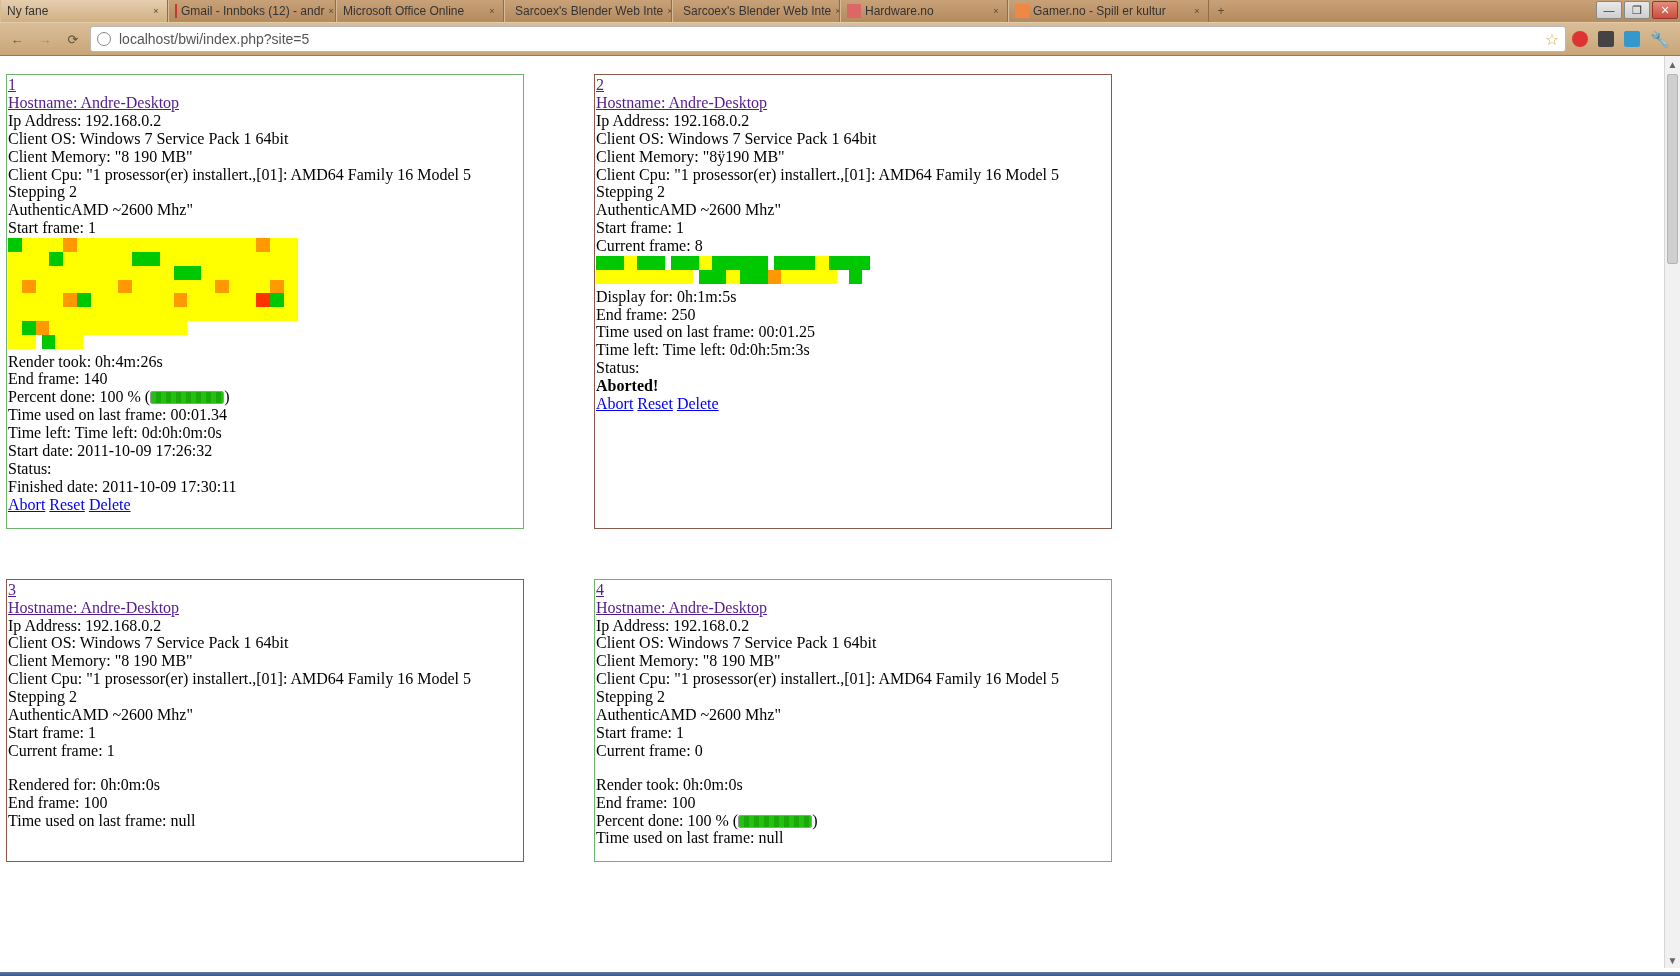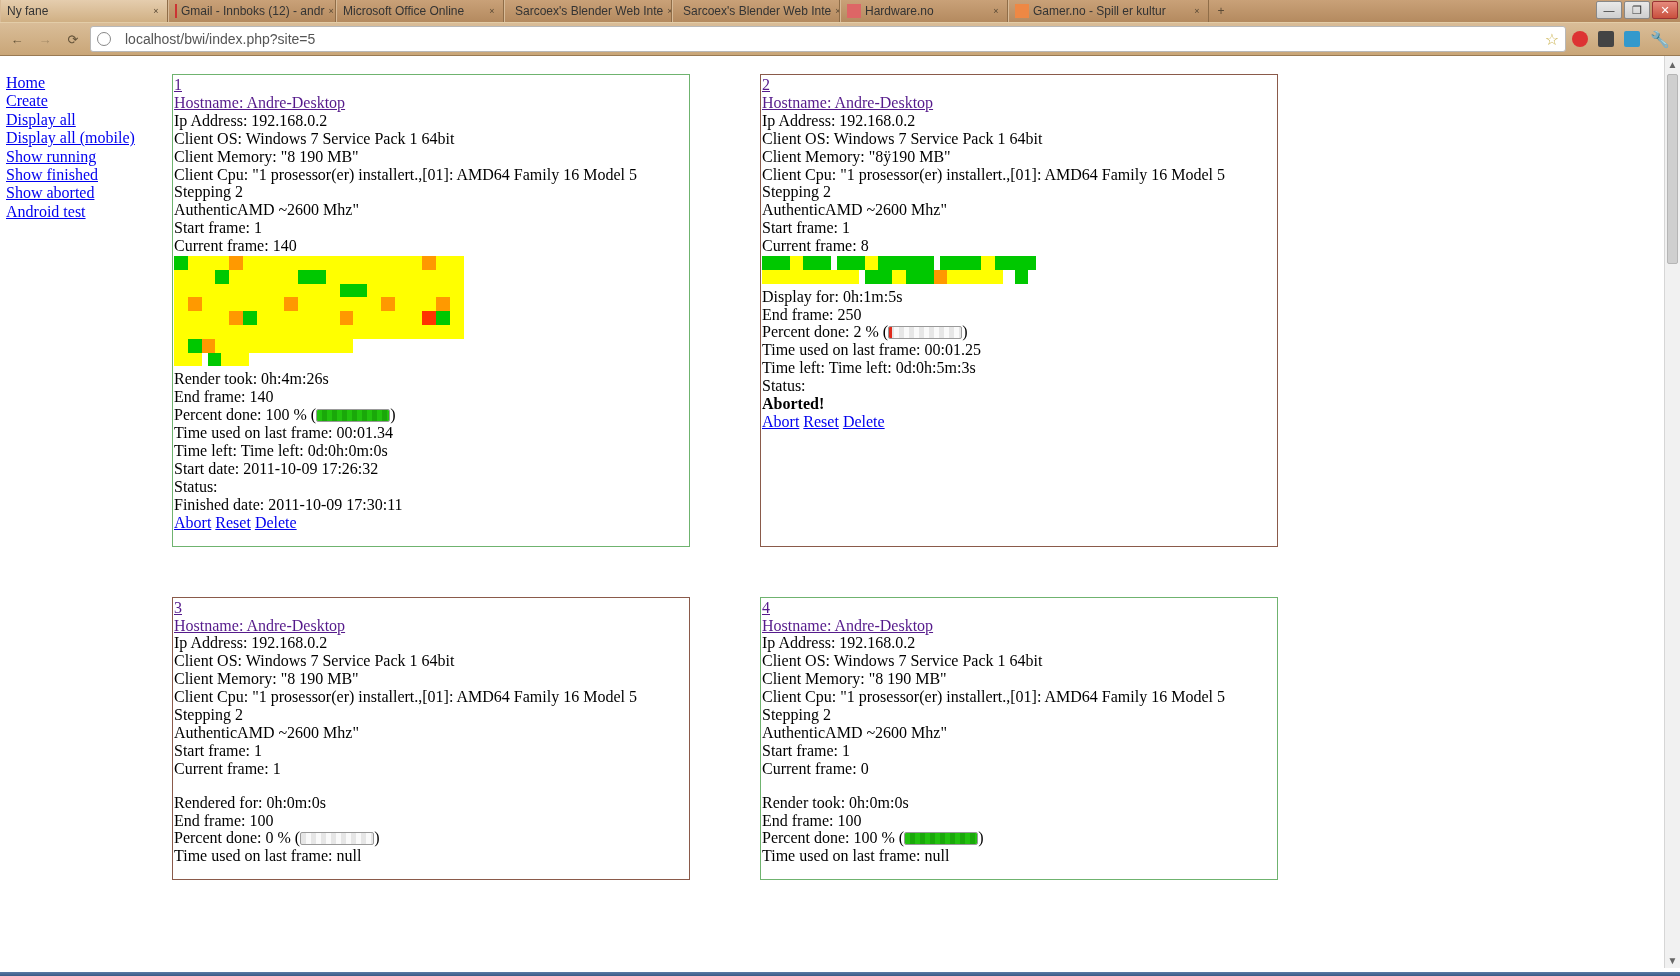--- a/index.html
+++ b/index.html
@@ -50,21 +50,21 @@
     border-bottom: 1px solid #997a53;
     display:flex; align-items:center; gap:6px; padding:0 6px;
     font-family: Arial, sans-serif; font-size:13px;
   }
   .nav-btn {
     width:22px; height:22px; display:flex; align-items:center; justify-content:center;
     color:#635238;
   }
   .omni {
     flex:1; height:26px; background:#fff; border:1px solid #b8b8b8; border-radius:3px;
-    display:flex; align-items:center; padding:0 6px; gap:12px; color:#555;
+    display:flex; align-items:center; padding:0 6px; gap:6px; color:#555;
   }
   .omni .globe { width:14px; height:14px; border:1px solid #888; border-radius:50%; }
   .omni input { border:none; outline:none; flex:1; font-size:14px; color:#555; background:transparent;}
   .right-icons { display:flex; gap:10px; align-items:center; padding-right:4px;}
   .ext-icon { width:16px; height:16px; border-radius:2px; }
   .star { color:#c9b04a; font-size:16px; }
   .wrench { color:#5f5544; font-size:16px;}
 
   
   .viewport {
@@ -187,41 +187,30 @@
       <span class="ext-icon" style="background:#d33;border-radius:50%;"></span>
       <span class="ext-icon" style="background:#444;"></span>
       <span class="ext-icon" style="background:#39c;"></span>
       <span class="wrench">🔧</span>
     </div>
   </div>
 </div>
 
 <div class="viewport">
   <div class="page">
-    <div class="nav-col" id="nav-col">
-        <a href="#">Home</a>
-        <a href="#">Create</a>
-        <a href="#">Display all</a>
-        <a href="#">Display all (mobile)</a>
-        <a href="#">Show running</a>
-        <a href="#">Show finished</a>
-        <a href="#">Show aborted</a>
-        <a href="#">Android test</a>
-      </div>
     <div class="grid" id="grid">
         <div class="job green">
           <div><a href="#">1</a></div>
           <div><a href="#">Hostname: Andre-Desktop</a></div>
           <div>Ip Address: 192.168.0.2</div>
           <div>Client OS: Windows 7 Service Pack 1 64bit</div>
           <div>Client Memory: "8 190 MB"</div>
           <div>Client Cpu: "1 prosessor(er) installert.,[01]: AMD64 Family 16 Model 5 Stepping 2</div>
           <div>AuthenticAMD ~2600 Mhz"</div>
           <div>Start frame: 1</div>
-          <div>Current frame: 140</div>
           <div class="tiles">
             <div class="tile c-g"></div>
             <div class="tile c-y"></div>
             <div class="tile c-y"></div>
             <div class="tile c-y"></div>
             <div class="tile c-o"></div>
             <div class="tile c-y"></div>
             <div class="tile c-y"></div>
             <div class="tile c-y"></div>
             <div class="tile c-y"></div>
@@ -454,41 +443,39 @@
             <div class="tile c-y"></div>
             <div class="tile c-y"></div>
             <div class="tile c-y"></div>
             <div class="tile c-e" style="width: 6px;"></div>
             <div class="tile c-e" style="width: 6px;"></div>
             <div class="tile c-g"></div>
             <div style="flex-basis: 100%; height: 0px;"></div>
           </div>
           <div>Display for: 0h:1m:5s</div>
           <div>End frame: 250</div>
-          <div>Percent done: 2 % (<span class="prog"><span class="fill red" style="width: 4%;"></span></span>)</div>
           <div>Time used on last frame: 00:01.25</div>
           <div>Time left: Time left: 0d:0h:5m:3s</div>
           <div>Status:</div>
           <div class="bold">Aborted!</div>
           <div class="action"><a href="#">Abort</a> <a href="#">Reset</a> <a href="#">Delete</a></div>
         </div>
         <div class="job brown">
           <div><a href="#">3</a></div>
           <div><a href="#">Hostname: Andre-Desktop</a></div>
           <div>Ip Address: 192.168.0.2</div>
           <div>Client OS: Windows 7 Service Pack 1 64bit</div>
           <div>Client Memory: "8 190 MB"</div>
           <div>Client Cpu: "1 prosessor(er) installert.,[01]: AMD64 Family 16 Model 5 Stepping 2</div>
           <div>AuthenticAMD ~2600 Mhz"</div>
           <div>Start frame: 1</div>
           <div>Current frame: 1</div>
           <div class="blank-row"></div>
           <div>Rendered for: 0h:0m:0s</div>
           <div>End frame: 100</div>
-          <div>Percent done: 0 % (<span class="prog"><span class="fill" style="width: 0%;"></span></span>)</div>
           <div>Time used on last frame: null</div>
         </div>
         <div class="job green">
           <div><a href="#">4</a></div>
           <div><a href="#">Hostname: Andre-Desktop</a></div>
           <div>Ip Address: 192.168.0.2</div>
           <div>Client OS: Windows 7 Service Pack 1 64bit</div>
           <div>Client Memory: "8 190 MB"</div>
           <div>Client Cpu: "1 prosessor(er) installert.,[01]: AMD64 Family 16 Model 5 Stepping 2</div>
           <div>AuthenticAMD ~2600 Mhz"</div>

